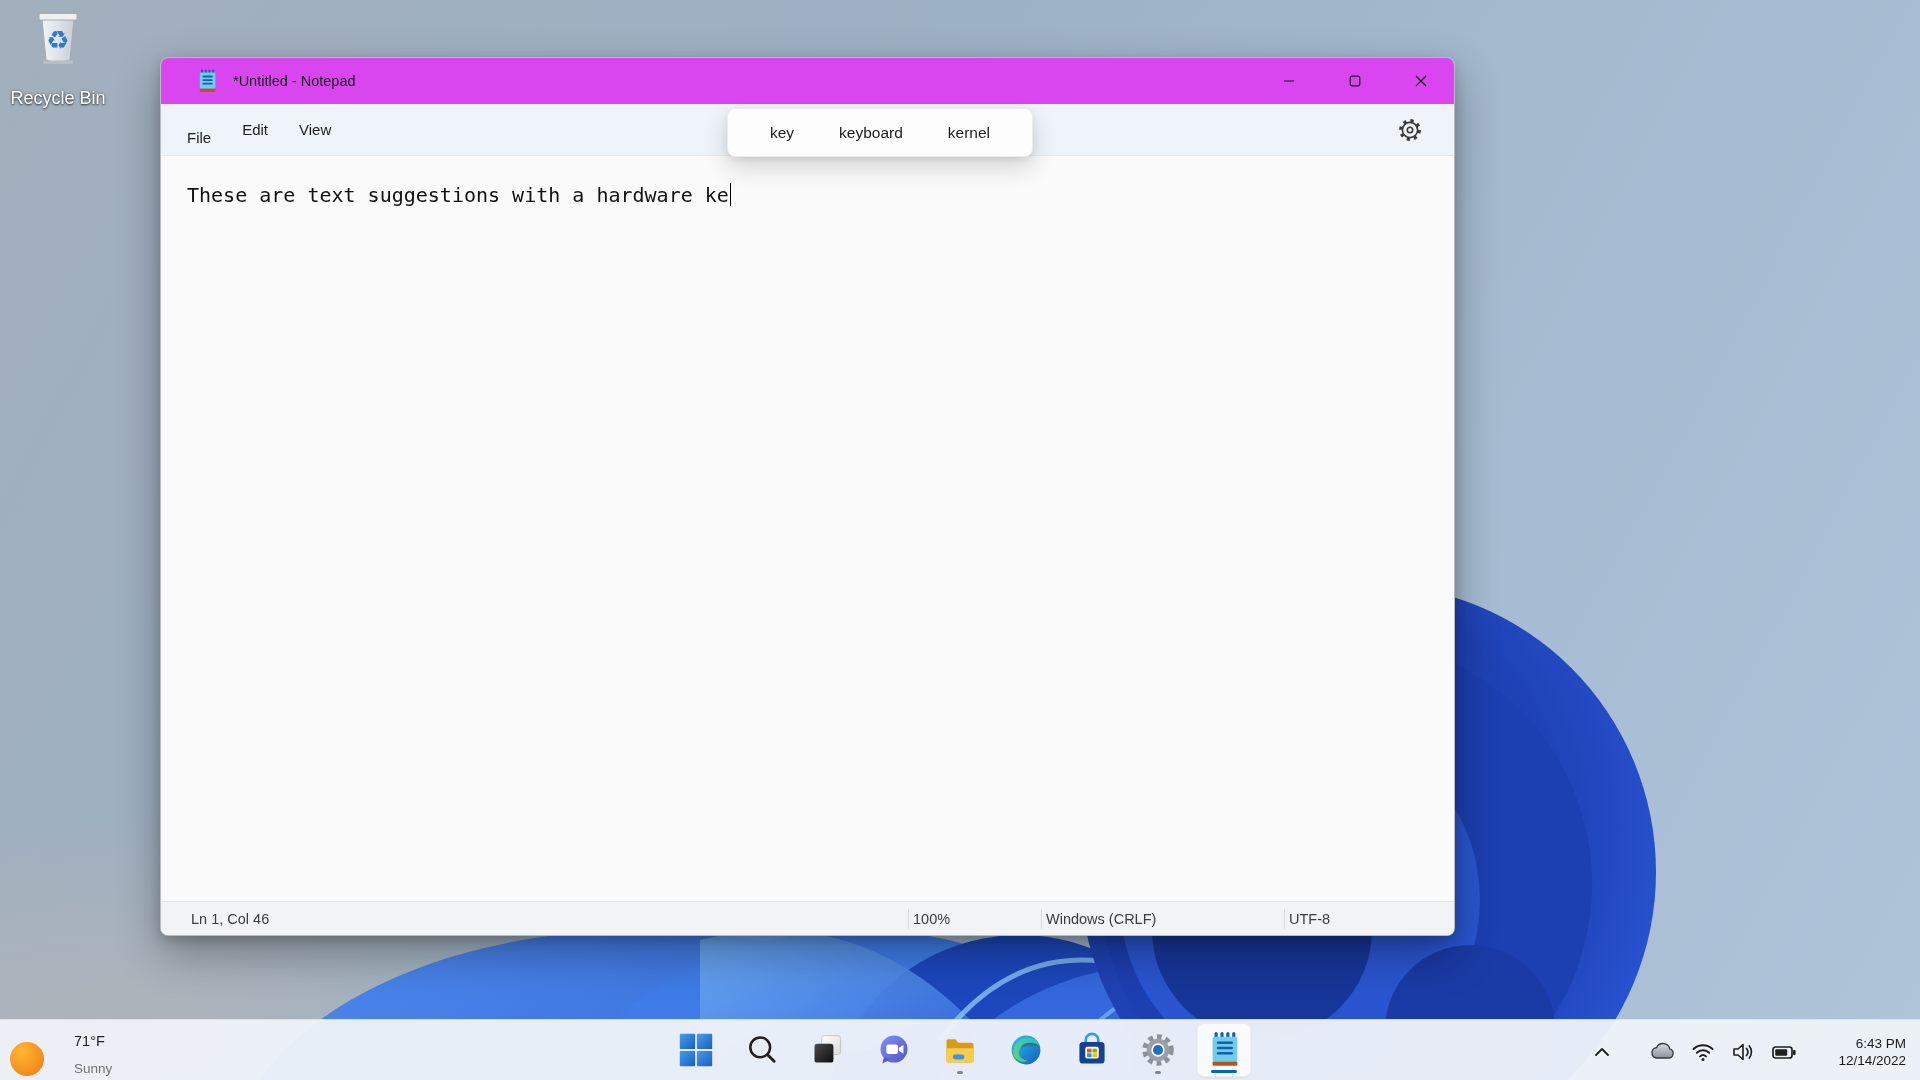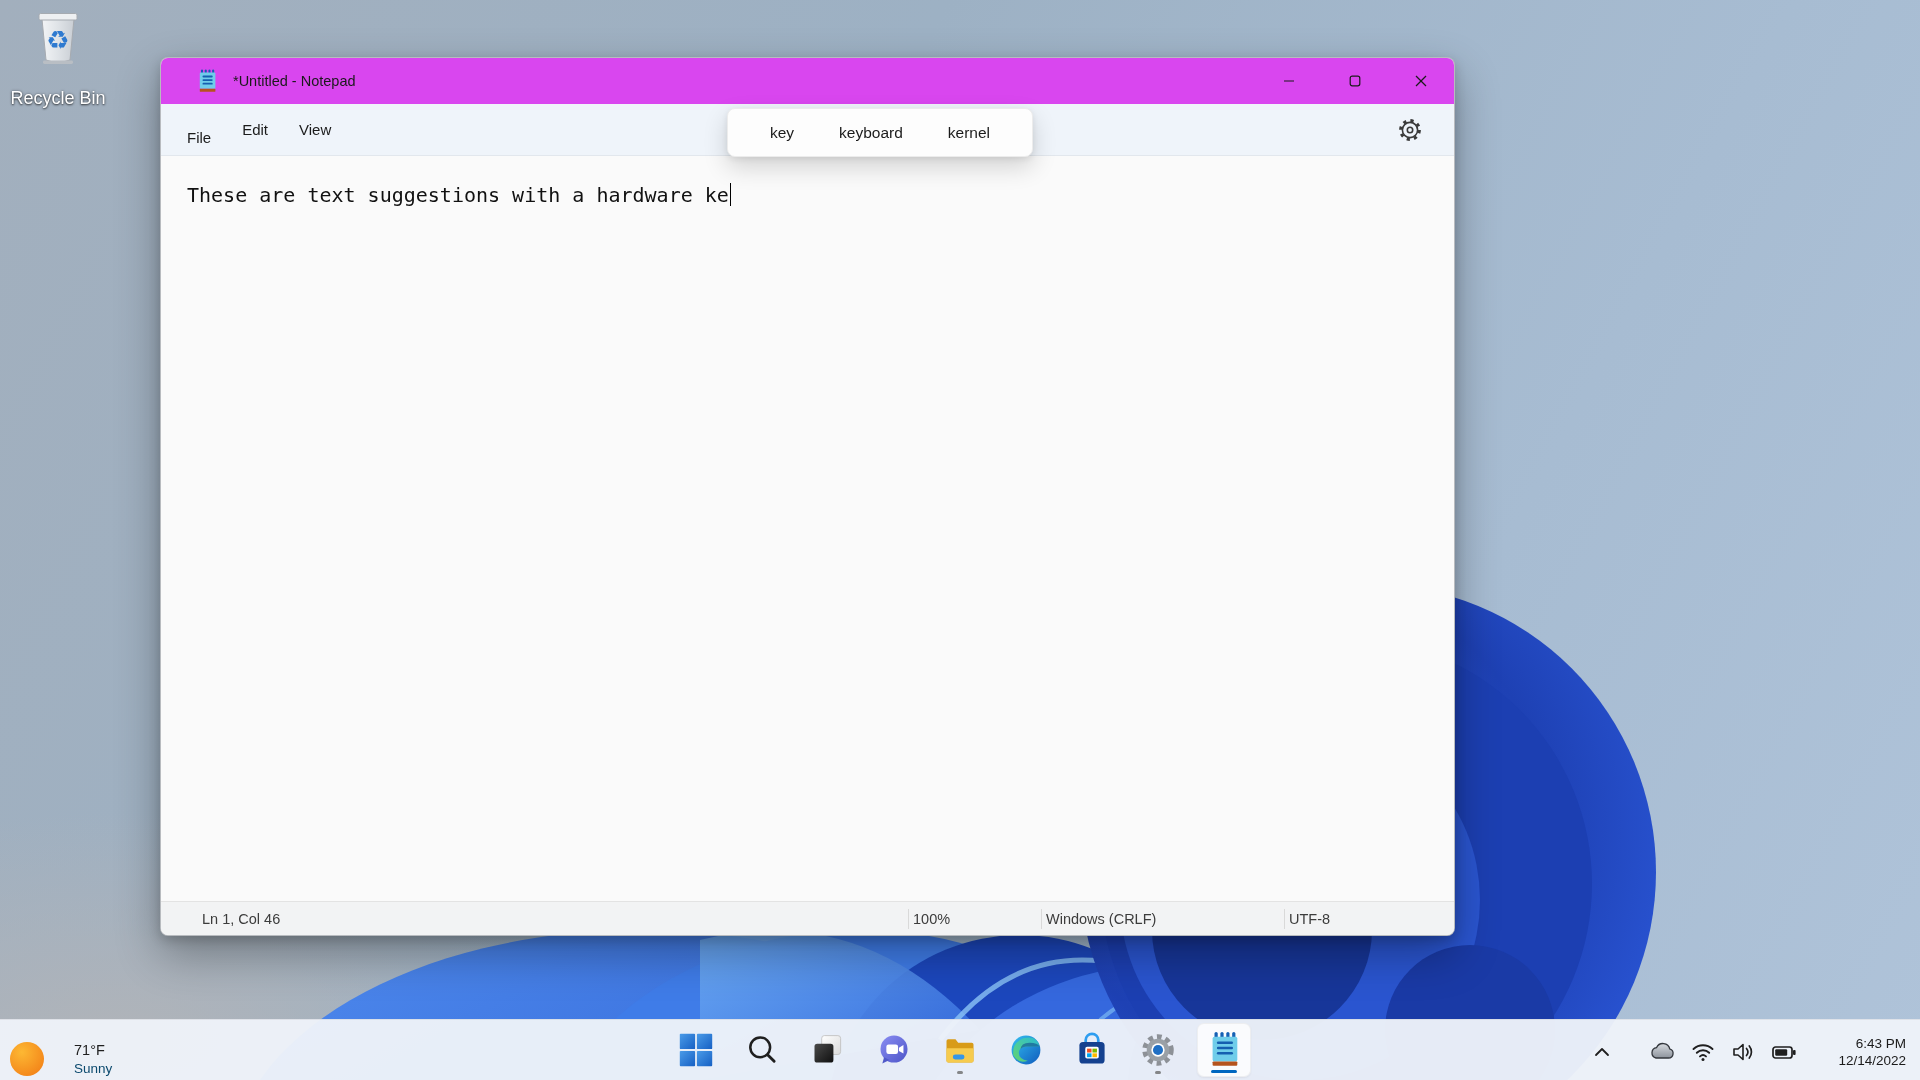--- a/index.html
+++ b/index.html
@@ -48,34 +48,34 @@
     display:flex; align-items:center; justify-content:space-between; padding:0 34px; }
   .suggestion-item { font-size:15.5px; color:#1b1b1b; padding:4px 8px; border-radius:4px; }
 
   .editor { flex:1; background:#fafafa; padding:27px 0 0 26px;
     font-family:"DejaVu Sans Mono", monospace; font-size:20px; color:#111; white-space:pre; }
   .caret { display:inline-block; width:1.5px; height:23px; background:#000;
     vertical-align:-4px; margin-left:1px; }
 
   .statusbar { height:34px; flex:none; background:#f2f3f4; border-top:1px solid #e3e3e3;
     display:flex; align-items:center; font-size:14.5px; color:#3c3c3c; }
-  .status-left { flex:1; padding-left:41px; }
+  .status-left { flex:1; padding-left:30px; }
   .status-cell { height:20px; display:flex; align-items:center; border-left:1px solid #d9d9d9; padding-left:4px; }
   .cell-zoom { width:133px; } .cell-eol { width:243px; } .cell-enc { width:170px; }
 
   
   .taskbar { position:absolute; left:0; bottom:0; width:1920px; height:61px; z-index:20;
     background:rgba(238,242,249,.96); border-top:1px solid rgba(0,0,0,.06);
     display:flex; align-items:center; }
   .weather { position:absolute; left:0; top:5px; height:51px; display:flex; align-items:flex-end;
     gap:30px; padding:0 10px; border-radius:6px; }
   .weather .sun { width:34px; height:34px; border-radius:50%;
     background:radial-gradient(circle at 35% 30%, #fdb833, #f4881b 75%, #ef7412); }
   .weather .wtxt .temp { font-size:14.5px; color:#1f1f1f; }
-  .weather .wtxt .cond { font-size:13.5px; color:#0c4a6e; margin-top:3px; }
+  .weather .wtxt .cond { font-size:13.5px; color:#737373; margin-top:12px; }
 
   .task-center { position:absolute; left:50%; top:3px; transform:translateX(-50%);
     display:flex; gap:12px; }
   .task-btn { width:54px; height:54px; border-radius:7px; position:relative;
     display:flex; align-items:center; justify-content:center; }
   .task-btn.active { background:rgba(255,255,255,.8); border:1px solid rgba(0,0,0,.05);
     box-shadow:0 1px 2px rgba(0,0,0,.06); }
   .run-dot { position:absolute; bottom:3px; left:50%; transform:translateX(-50%);
     width:6px; height:3px; border-radius:2px; background:#848688; }
   .active-pill { position:absolute; bottom:3px; left:50%; transform:translateX(-50%);

